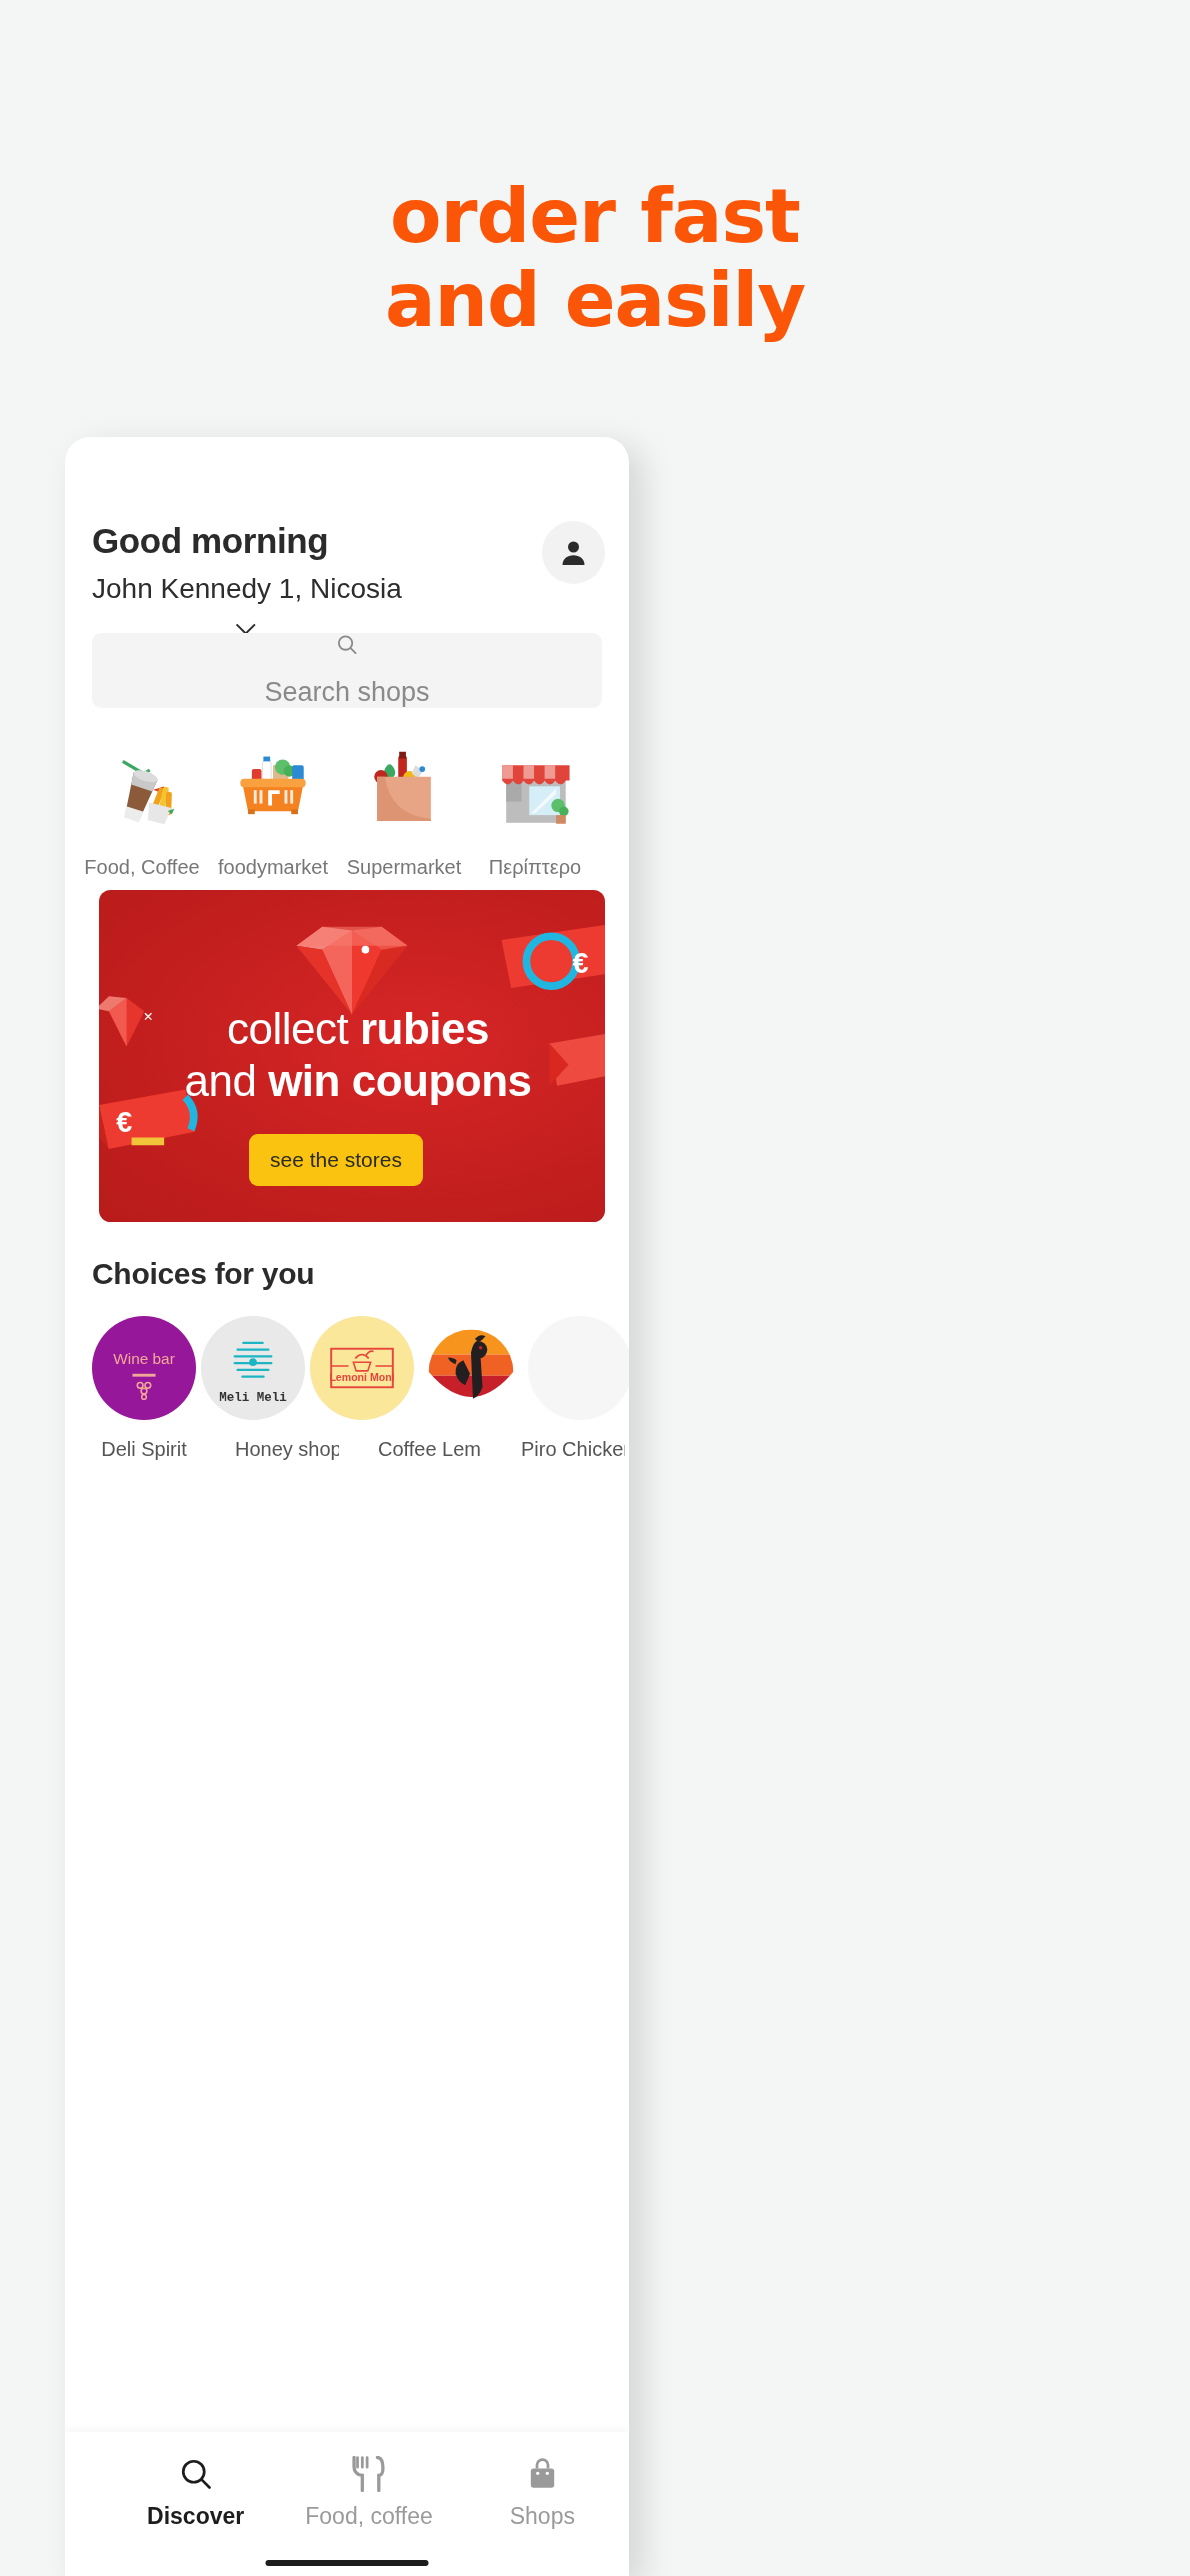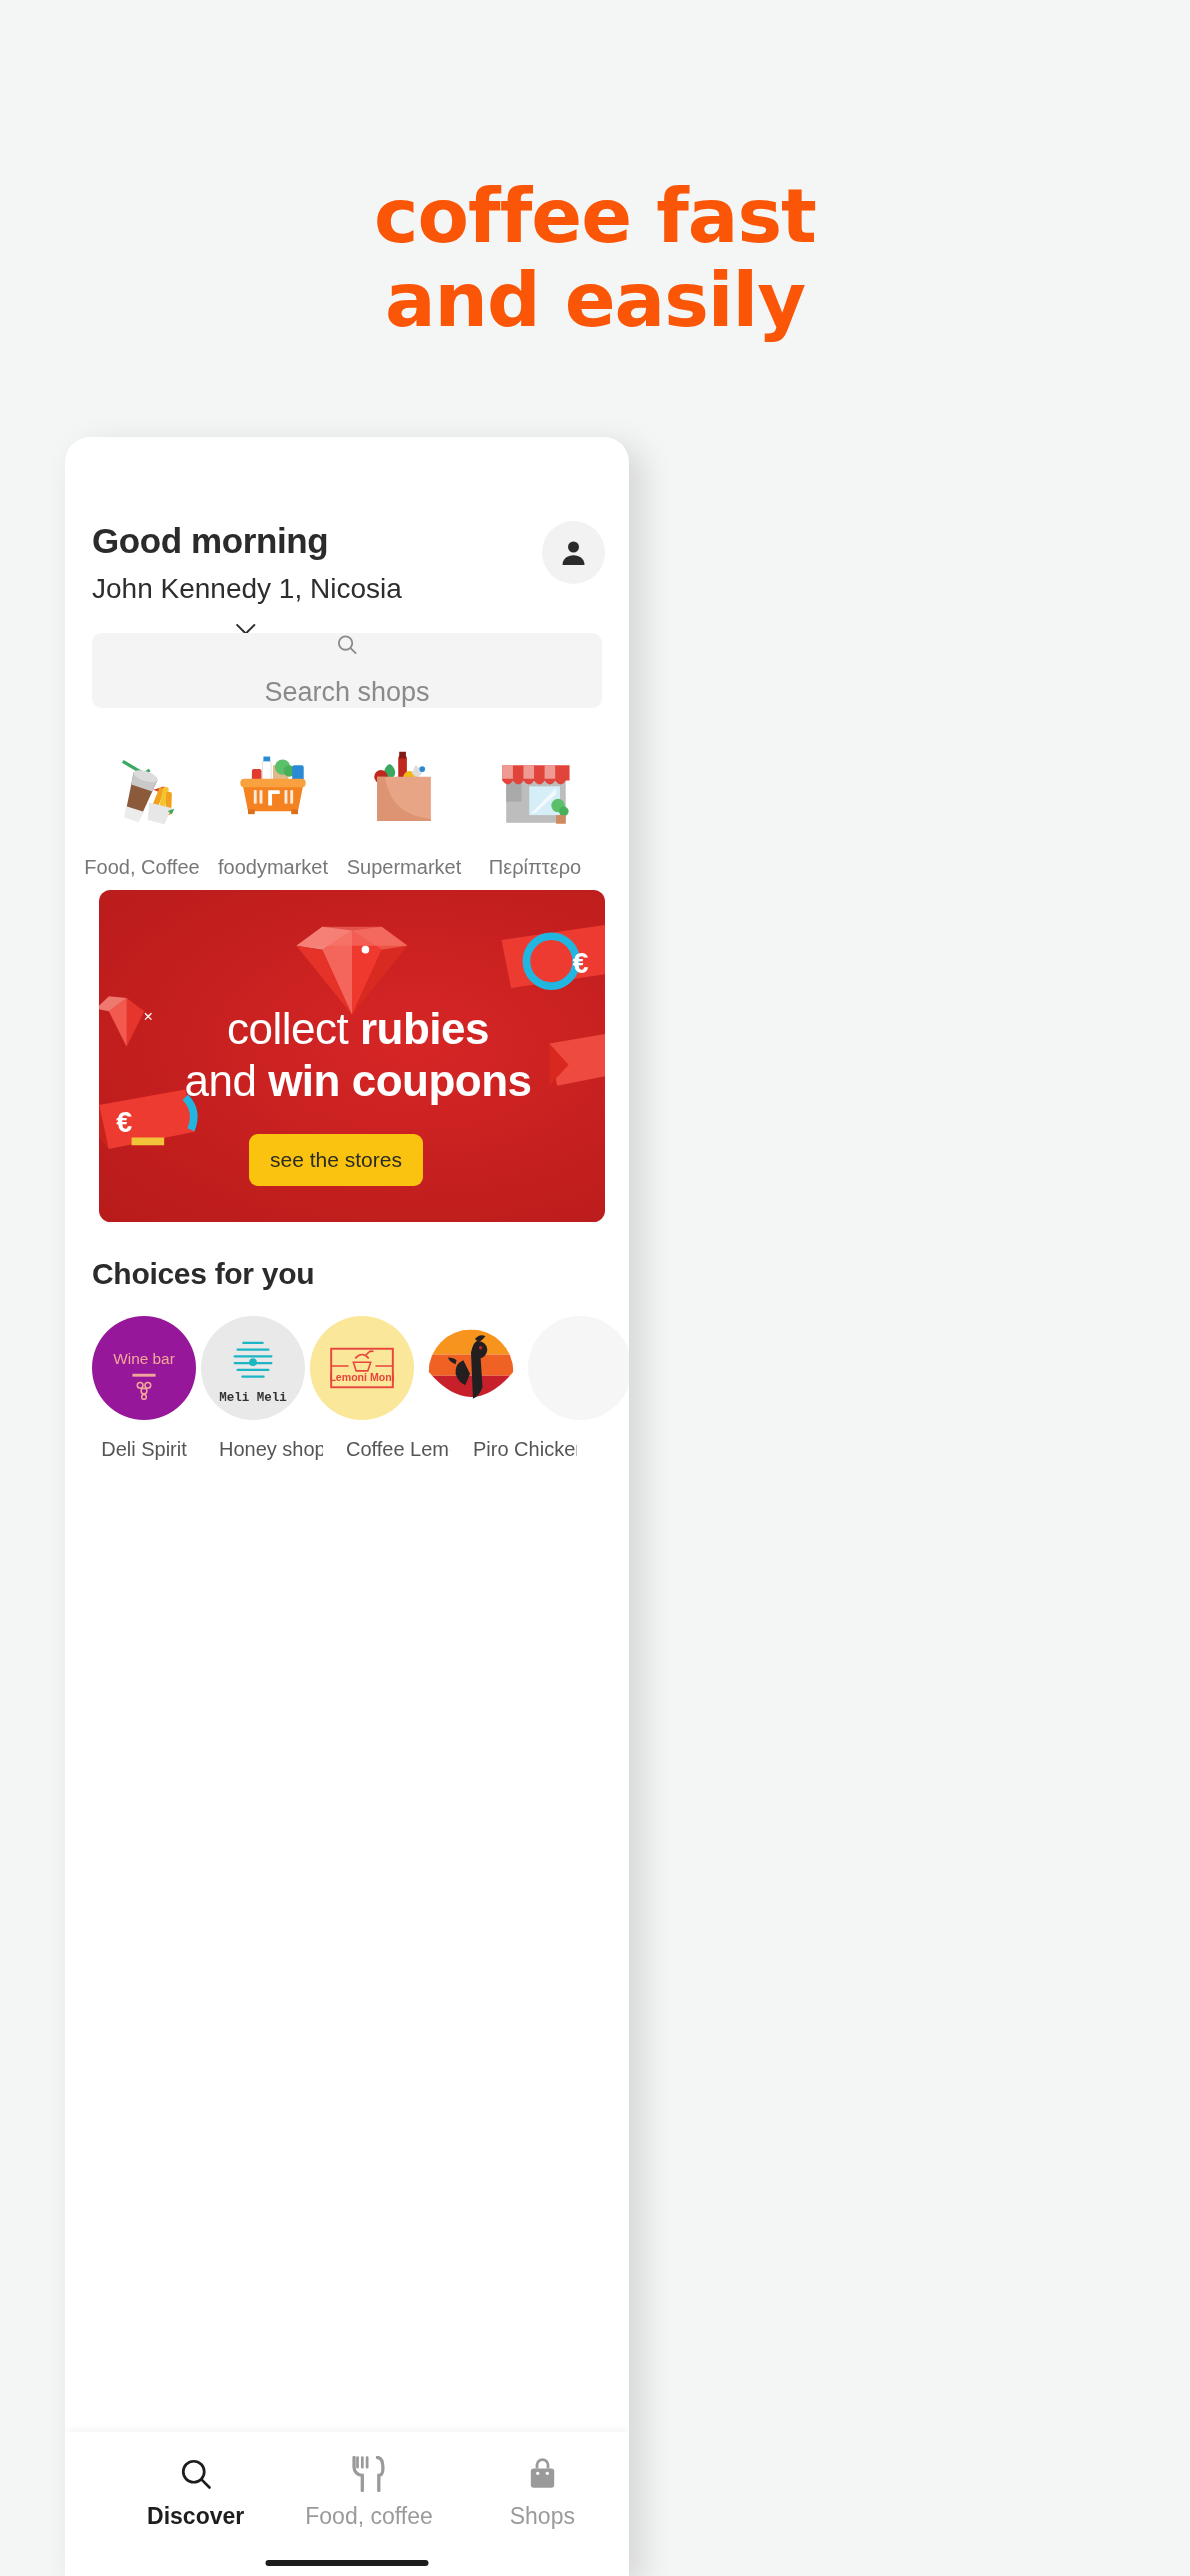--- a/index.html
+++ b/index.html
@@ -106,21 +106,21 @@
     position: absolute; left: 27px; top: 879px; width: 537px; height: 125px;
     display: flex; gap: 5px; overflow: hidden;
   }
   .logo-circle {
     width: 104px; height: 104px; flex: 0 0 104px; border-radius: 50%;
     display: flex; align-items: center; justify-content: center;
     position: relative; overflow: hidden;
   }
   .choices-names {
     position: absolute; left: 27px; top: 1001px; width: 537px;
-    display: flex; gap: 23px; overflow: hidden;
+    display: flex; gap: 39px; overflow: hidden;
   }
   .choice-name {
     width: 104px; flex: 0 0 104px; text-align: center;
     font-size: 20px; color: #555; white-space: nowrap; overflow: hidden;
   }
 
   
   .bottom-nav {
     position: absolute; left: 0; bottom: 0; width: 564px; height: 144px;
     background: #ffffff; box-shadow: 0 -1.9px 9.6px rgba(0,0,0,0.05);
@@ -134,21 +134,21 @@
     position: absolute; left: 50%; transform: translateX(-50%);
     bottom: 9.6px; width: 163px; height: 6.7px; border-radius: 3.8px; background: #1d1d1d;
   }
 </style>
 </head>
 <body>
 
 <div class="screen">
 
   <div class="hero">
-    <div class="hero-line">coffee fast</div>
+    <div class="hero-line">order fast</div>
     <div class="hero-line">and easily</div>
   </div>
 
   <div class="phone-card">
 
     <div class="greeting-block">
       <div class="greeting-title">Good morning</div>
       <div class="address-row">
         <span class="address-text">John Kennedy 1, Nicosia</span>
         <span class="chev"></span>

